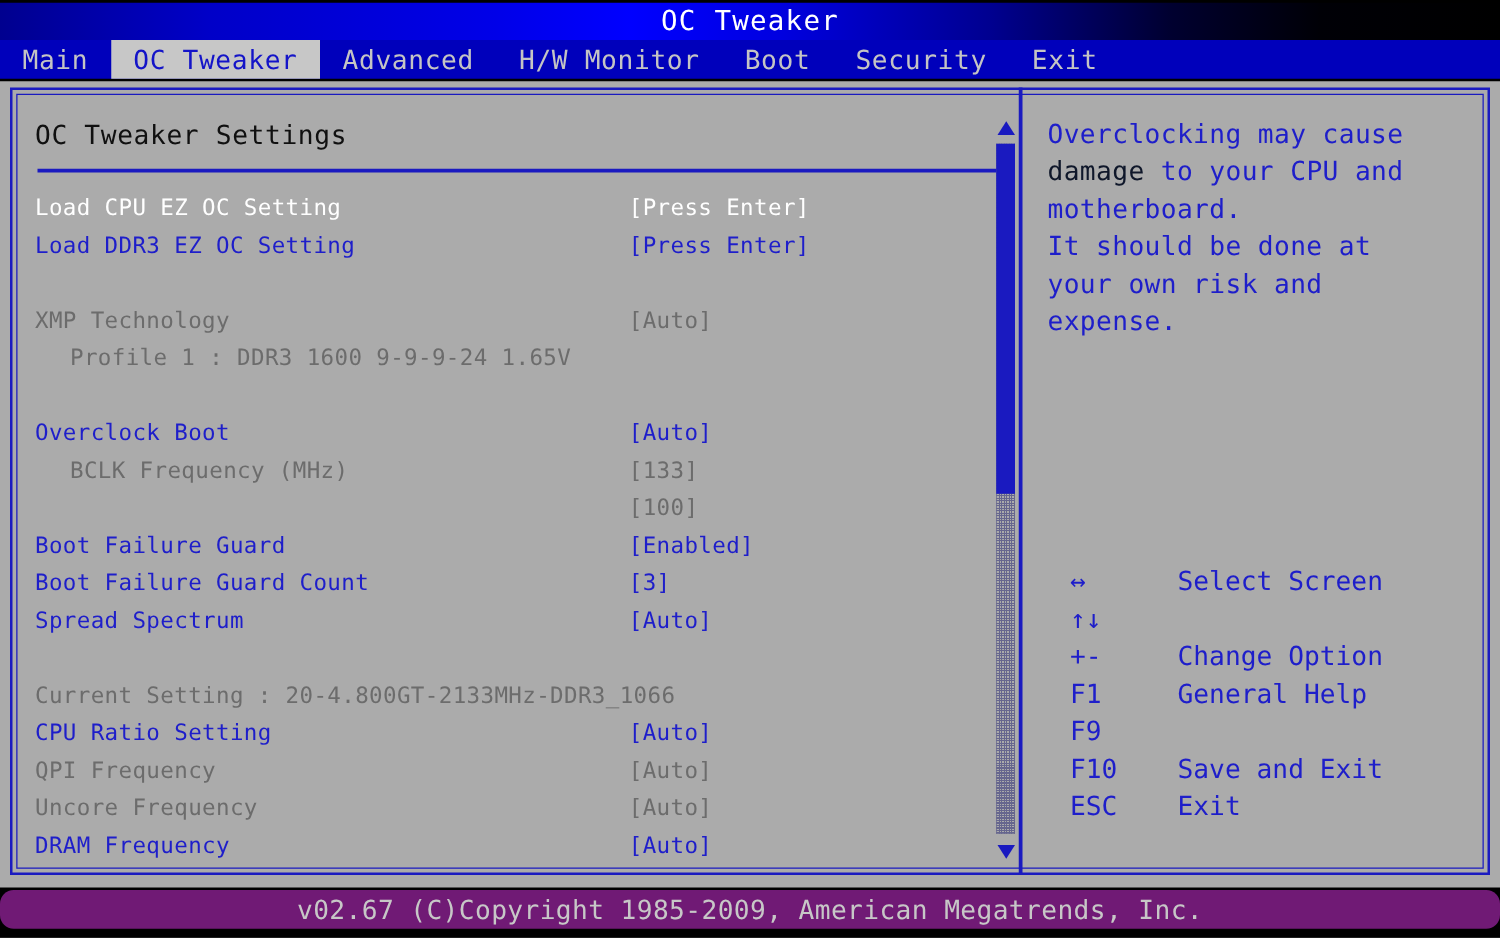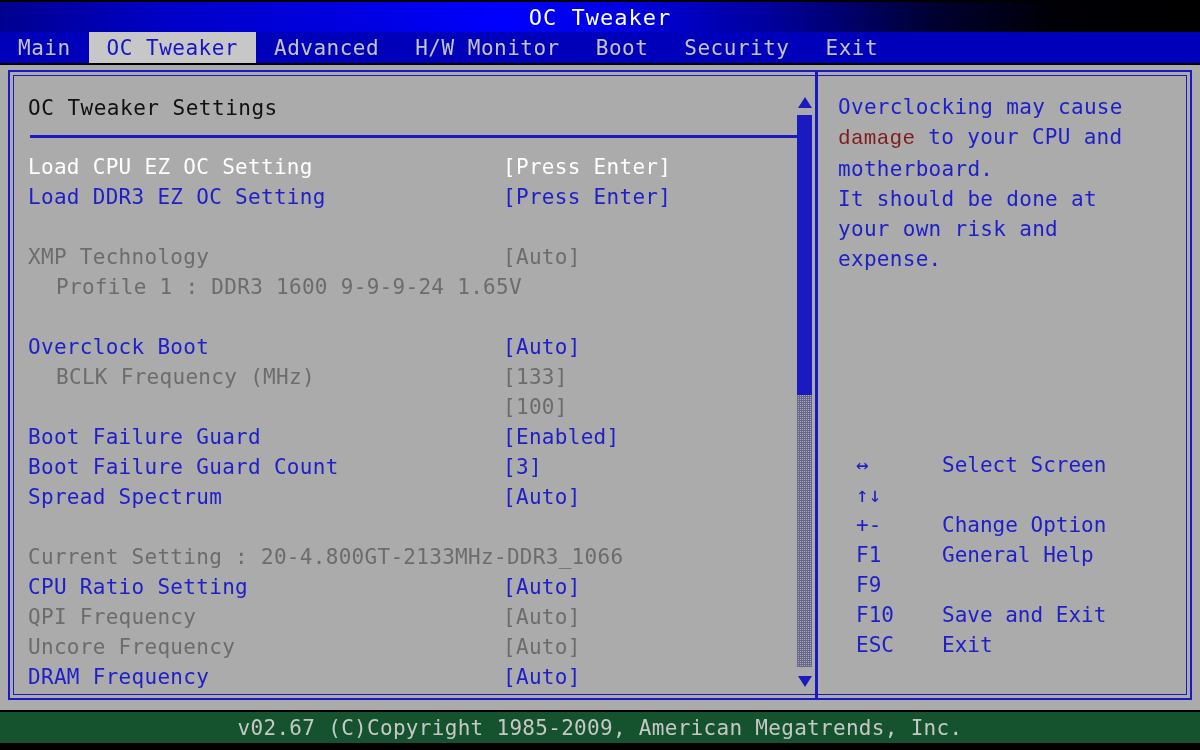--- a/index.html
+++ b/index.html
@@ -128,21 +128,21 @@
 
   #rows {
     position: absolute;
     left: 14px; top: 82px;
     width: 770px;
   }
   .row {
     position: relative;
     height: 30px;
     white-space: pre;
-    font-size: 21px;
+    font-size: 18px;
     line-height: 30px;
     letter-spacing: 0.3px;
   }
   .row .lbl {
     position: absolute;
     left: 0; top: 0;
   }
   .row .val {
     position: absolute;
     left: 475px; top: 0;
@@ -203,21 +203,21 @@
   #help-text {
     position: absolute;
     left: 12px; top: 22px;
     width: 348px;
     color: #1e1eca;
     font-size: 21px;
     line-height: 30px;
     white-space: pre-wrap;
     letter-spacing: 0.3px;
   }
-  #help-text .hl-red { color: #7f1d1d; font-family: Liberation Mono, monospace; }
+  #help-text .hl-red { color: #0f172a; }
 
   #keylegend {
     position: absolute;
     left: 12px; top: 380px;
     width: 348px;
     font-size: 21px;
     color: #1e1eca;
   }
   .key-row {
     position: relative;
@@ -233,21 +233,22 @@
   .key-row .d {
     position: absolute;
     left: 104px; top: 0;
   }
 
   
   #footer {
     position: absolute;
     left: 0; top: 712px;
     width: 1200px; height: 31px;
-    background: #14532d;
+    background: #701a75;
+    border-radius: 11px;
   }
   #footer .ft-text {
     position: absolute;
     left: 0; right: 0; top: 1px;
     text-align: center;
     color: #c7c7c7;
     font-size: 21px;
     line-height: 30px;
     white-space: pre;
     letter-spacing: 0.3px;

